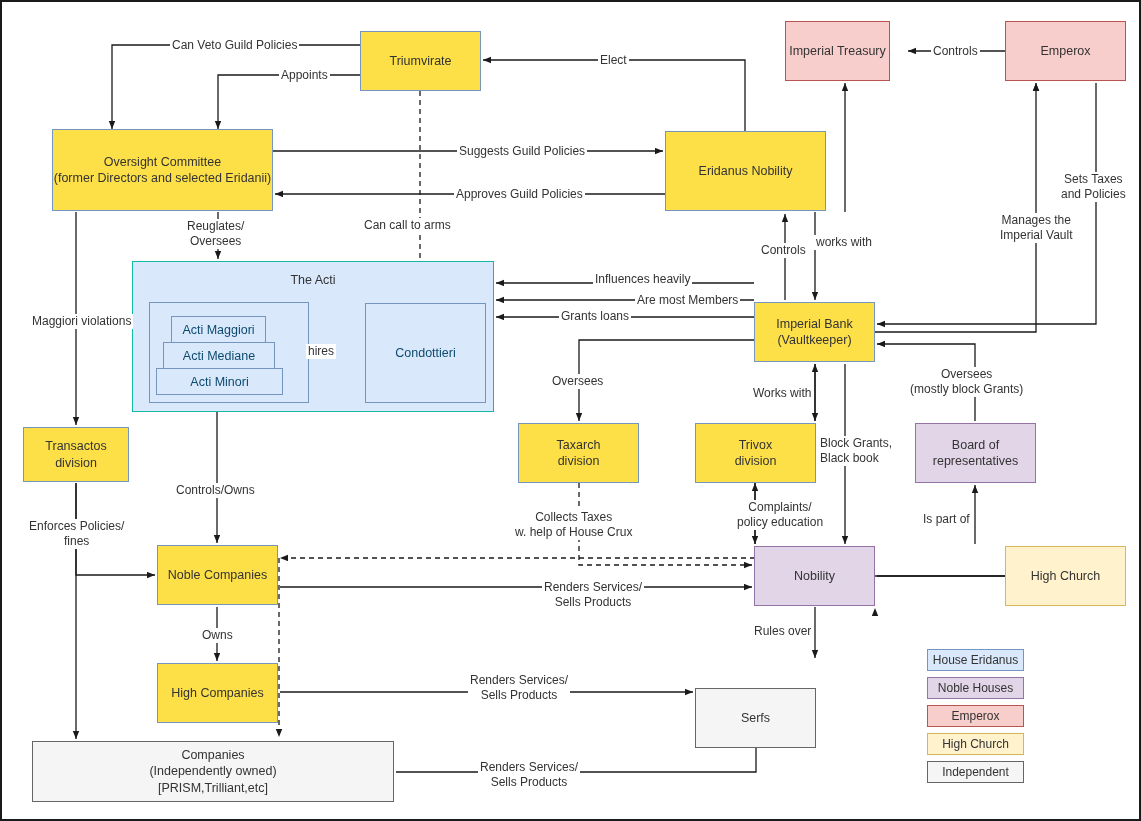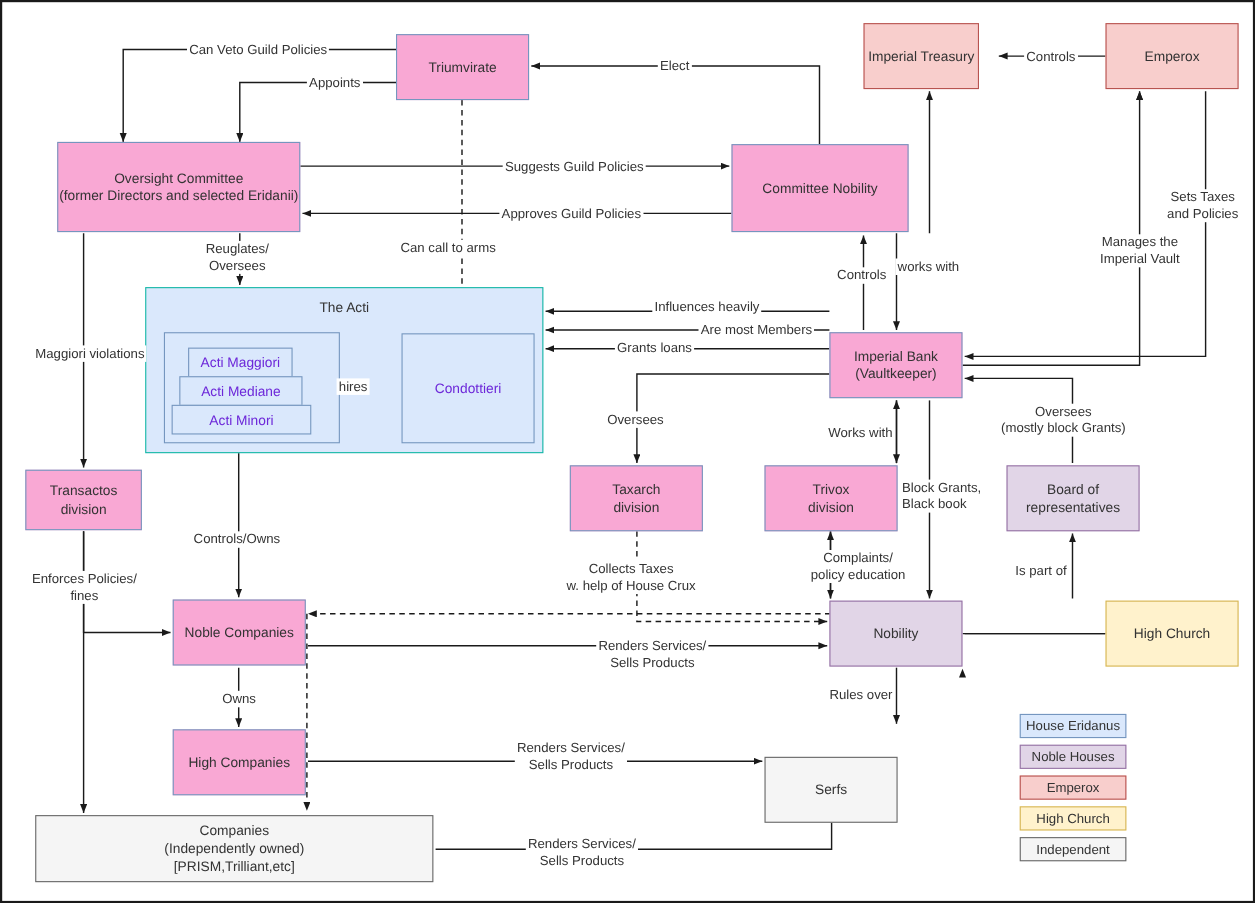--- a/index.html
+++ b/index.html
@@ -31,21 +31,21 @@
     align-items: center;
     justify-content: center;
     text-align: center;
     font-size: 12.5px;
     color: #333333;
     line-height: 1.32;
     border-width: 1px;
     border-style: solid;
     z-index: 2;
   }
-  .eridanus  { background: #f9a8d4; border-color: #7596bf; }
+  .eridanus  { background: #fde047; border-color: #7596bf; }
   .noble     { background: #e1d5e7; border-color: #9673a6; }
   .emperox   { background: #f8cecc; border-color: #b85450; }
   .church    { background: #fff2cc; border-color: #d6b656; }
   .independ  { background: #f5f5f5; border-color: #666666; }
 
   .acti-wrap {
     position: absolute;
     box-sizing: border-box;
     background: #dae8fc;
     border: 1px solid #14b8a6;
@@ -67,21 +67,21 @@
   }
   .acti-tier {
     position: absolute;
     box-sizing: border-box;
     background: #dae8fc;
     border: 1px solid #7596bf;
     display: flex;
     align-items: center;
     justify-content: center;
     font-size: 12.5px;
-    color: #6d28d9;
+    color: #0c4a6e;
   }
 
   .elabel {
     position: absolute;
     font-size: 12px;
     color: #333333;
     line-height: 1.25;
     background: #ffffff;
     padding: 0 2px;
     white-space: pre;
@@ -211,21 +211,21 @@
   <div class="node eridanus" style="left:358px; top:29px; width:121px; height:60px;">
     <span>Triumvirate</span>
   </div>
 
   <div class="node eridanus" style="left:50px; top:127px; width:221px; height:82px;">
     <span class="ml" style="white-space:pre-line">Oversight Committee
 (former Directors and selected Eridanii)</span>
   </div>
 
   <div class="node eridanus" style="left:663px; top:129px; width:161px; height:80px;">
-    <span>Committee Nobility</span>
+    <span>Eridanus Nobility</span>
   </div>
 
   <div class="node emperox" style="left:783px; top:19px; width:105px; height:60px;">
     <span>Imperial Treasury</span>
   </div>
 
   <div class="node emperox" style="left:1003px; top:19px; width:121px; height:60px;">
     <span>Emperox</span>
   </div>
 

